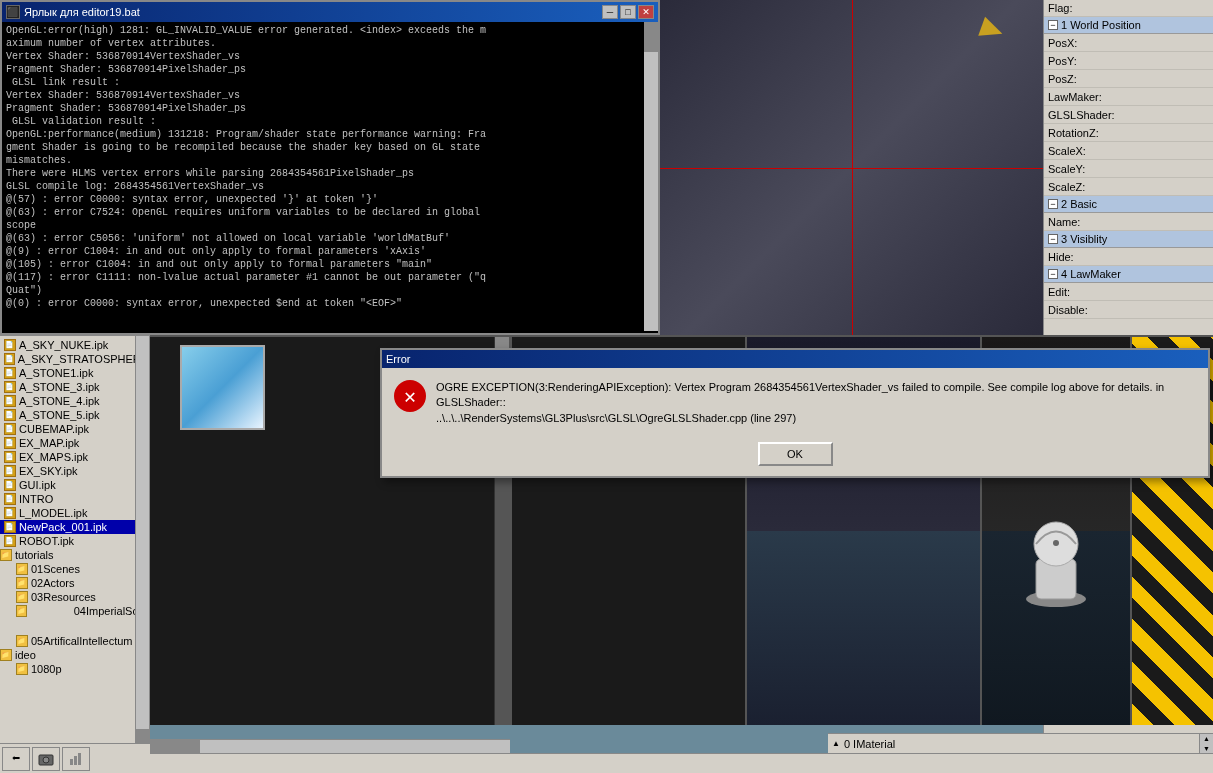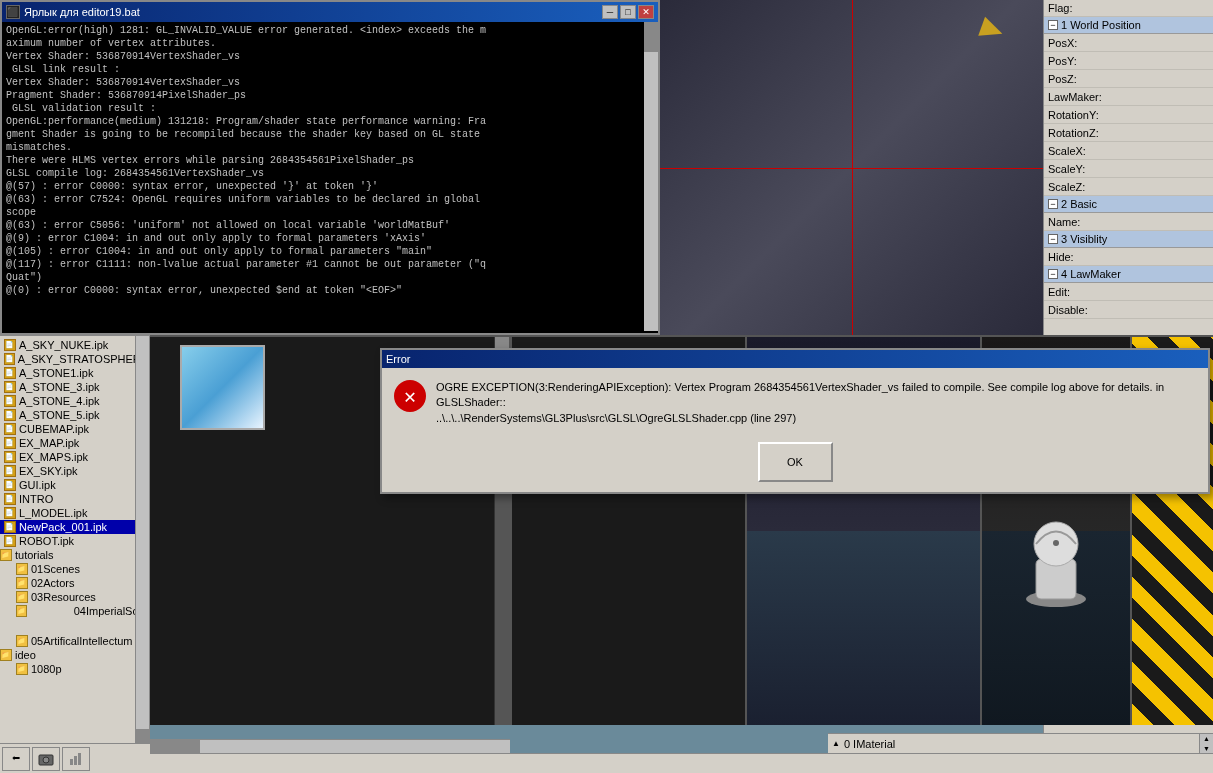--- a/index.html
+++ b/index.html
@@ -231,21 +231,21 @@
       color: #000;
       flex: 1;
       line-height: 1.4;
     }
     .dialog-buttons {
       display: flex;
       justify-content: center;
       padding: 4px 12px 10px;
     }
     .ok-button {
-      width: 75px; height: 40px;
+      width: 75px; height: 24px;
       background: #d4d0c8;
       border: 2px solid #888;
       border-top-color: #fff;
       border-left-color: #fff;
       font-family: Arial, sans-serif;
       font-size: 11px;
       cursor: pointer;
       display: flex;
       align-items: center;
       justify-content: center;
@@ -305,20 +305,21 @@
     <div class="cmd-titlebar-buttons">
       <div class="cmd-btn">─</div>
       <div class="cmd-btn">□</div>
       <div class="cmd-btn" style="background:#c04040;color:#fff;">✕</div>
     </div>
   </div>
   <div class="cmd-content">
     <div style="color:#c0c0c0; font-size:10px; line-height:1.3; padding-right:16px;">
       <div>OpenGL:error(high) 1281: GL_INVALID_VALUE error generated. &lt;index&gt; exceeds the m<br>aximum number of vertex attributes.</div>
       <div>Vertex Shader: 536870914VertexShader_vs</div>
+      <div>Fragment Shader: 536870914PixelShader_ps</div>
       <div>&nbsp;GLSL link result :</div>
       <div>Vertex Shader: 536870914VertexShader_vs</div>
       <div>Pragment Shader: 536870914PixelShader_ps</div>
       <div>&nbsp;GLSL validation result :</div>
       <div>OpenGL:performance(medium) 131218: Program/shader state performance warning: Fra<br>gment Shader is going to be recompiled because the shader key based on GL state<br>mismatches.</div>
       <div>There were HLMS vertex errors while parsing 2684354561PixelShader_ps</div>
       <div>GLSL compile log: 2684354561VertexShader_vs</div>
       <div>@(57) : error C0000: syntax error, unexpected '}' at token '}'</div>
       <div>@(63) : error C7524: OpenGL requires uniform variables to be declared in global<br>scope</div>
       <div>@(63) : error C5056: 'uniform' not allowed on local variable 'worldMatBuf'</div>
@@ -349,21 +350,21 @@
   <div class="prop-row">
       <span class="prop-label">PosY:</span>
     </div>
   <div class="prop-row">
       <span class="prop-label">PosZ:</span>
     </div>
   <div class="prop-row">
       <span class="prop-label">LawMaker:</span>
     </div>
   <div class="prop-row">
-      <span class="prop-label">RotationY:</span>
+      <span class="prop-label">GLSLShader:</span>
     </div>
   <div class="prop-row">
       <span class="prop-label">RotationZ:</span>
     </div>
   <div class="prop-row">
       <span class="prop-label">ScaleX:</span>
     </div>
   <div class="prop-row">
       <span class="prop-label">ScaleY:</span>
     </div>

